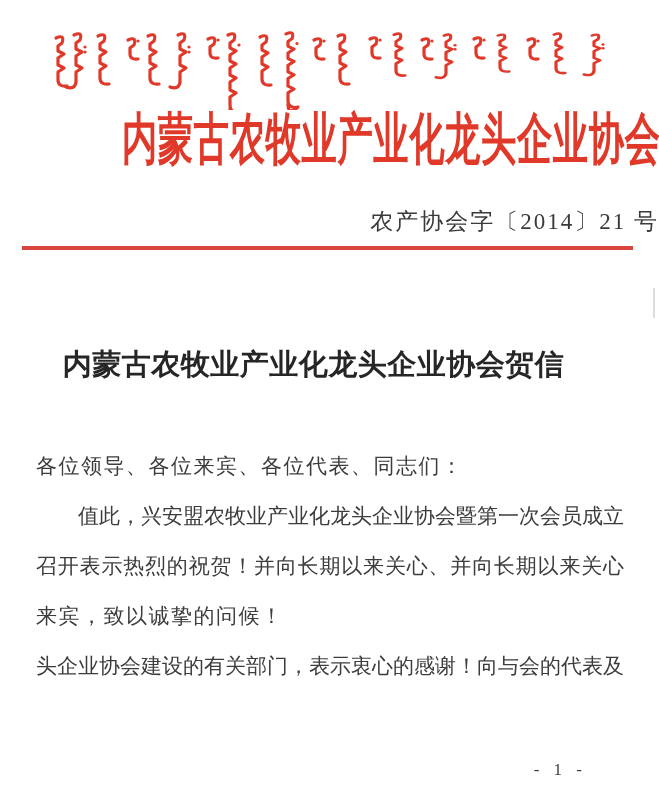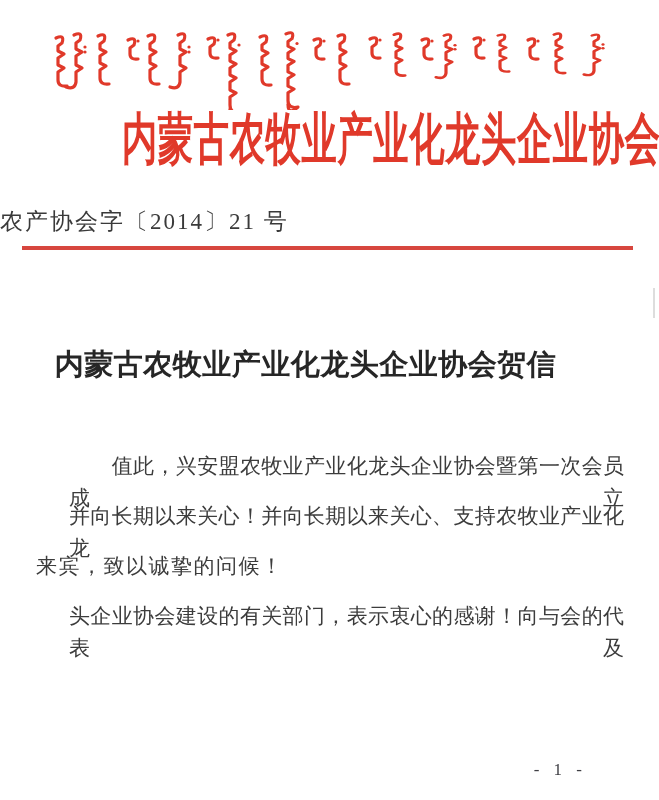--- a/index.html
+++ b/index.html
@@ -29,49 +29,48 @@
     position:absolute;top:106px;left:0;width:659px;
     text-align:center;white-space:nowrap;
     font-size:56px;line-height:1.2;font-weight:bold;
     color:var(--accent);
     transform:scaleX(0.63);transform-origin:50% 50%;
     letter-spacing:1px;
   }
   
   .doc-number{
     position:absolute;top:206px;left:0;width:659px;
-    text-align:left;
+    text-align:right;
     font-size:23px;color:#3a3a3a;letter-spacing:2px;
   }
   
   .red-rule{
     position:absolute;top:246px;left:22px;width:611px;height:4px;
     background:var(--rule);
   }
   
   .letter-title{
-    position:absolute;top:345px;left:0;width:611px;
+    position:absolute;top:345px;left:8px;width:611px;
     text-align:center;
     font-size:29px;font-weight:bold;color:#262626;
     letter-spacing:0.5px;
   }
   
   .letter-body{
     position:absolute;top:450px;left:36px;width:588px;
     font-size:21px;color:var(--ink);
   }
   .letter-body .line{
     height:50px;line-height:32px;
     white-space:nowrap;
   }
   .letter-body .line.justify{
     white-space:normal;
     text-align:justify;
     text-align-last:justify;
-    margin-left:33px;
   }
   .letter-body .line.plain{
     letter-spacing:1.5px;
   }
   
   .page-number{
     position:absolute;top:760px;right:72px;
     font-size:17px;color:#3f3f44;letter-spacing:5px;
     font-family:"Liberation Serif","DejaVu Serif",serif;
   }
@@ -130,22 +129,23 @@
 
   <div class="masthead-title">内蒙古农牧业产业化龙头企业协会文件</div>
 
   <div class="doc-number">农产协会字〔2014〕21 号</div>
 
   <div class="red-rule"></div>
 
   <h1 class="letter-title">内蒙古农牧业产业化龙头企业协会贺信</h1>
 
   <div class="letter-body">
+    <div class="line plain">各位领导、各位来宾、各位代表、同志们：</div>
     <div class="line justify">　　值此，兴安盟农牧业产业化龙头企业协会暨第一次会员成立</div>
-    <div class="line justify">并向长期以来关心！并向长期以来关心、支持农牧业产业化龙</div>
+    <div class="line justify">召开表示热烈的祝贺！并向长期以来关心、并向长期以来关心</div>
     <div class="line plain">来宾，致以诚挚的问候！</div>
     <div class="line justify">头企业协会建设的有关部门，表示衷心的感谢！向与会的代表及</div>
   </div>
 
   <div class="page-number">- 1 -</div>
 
   <div class="scan-artifact"></div>
 
 </div>
 

